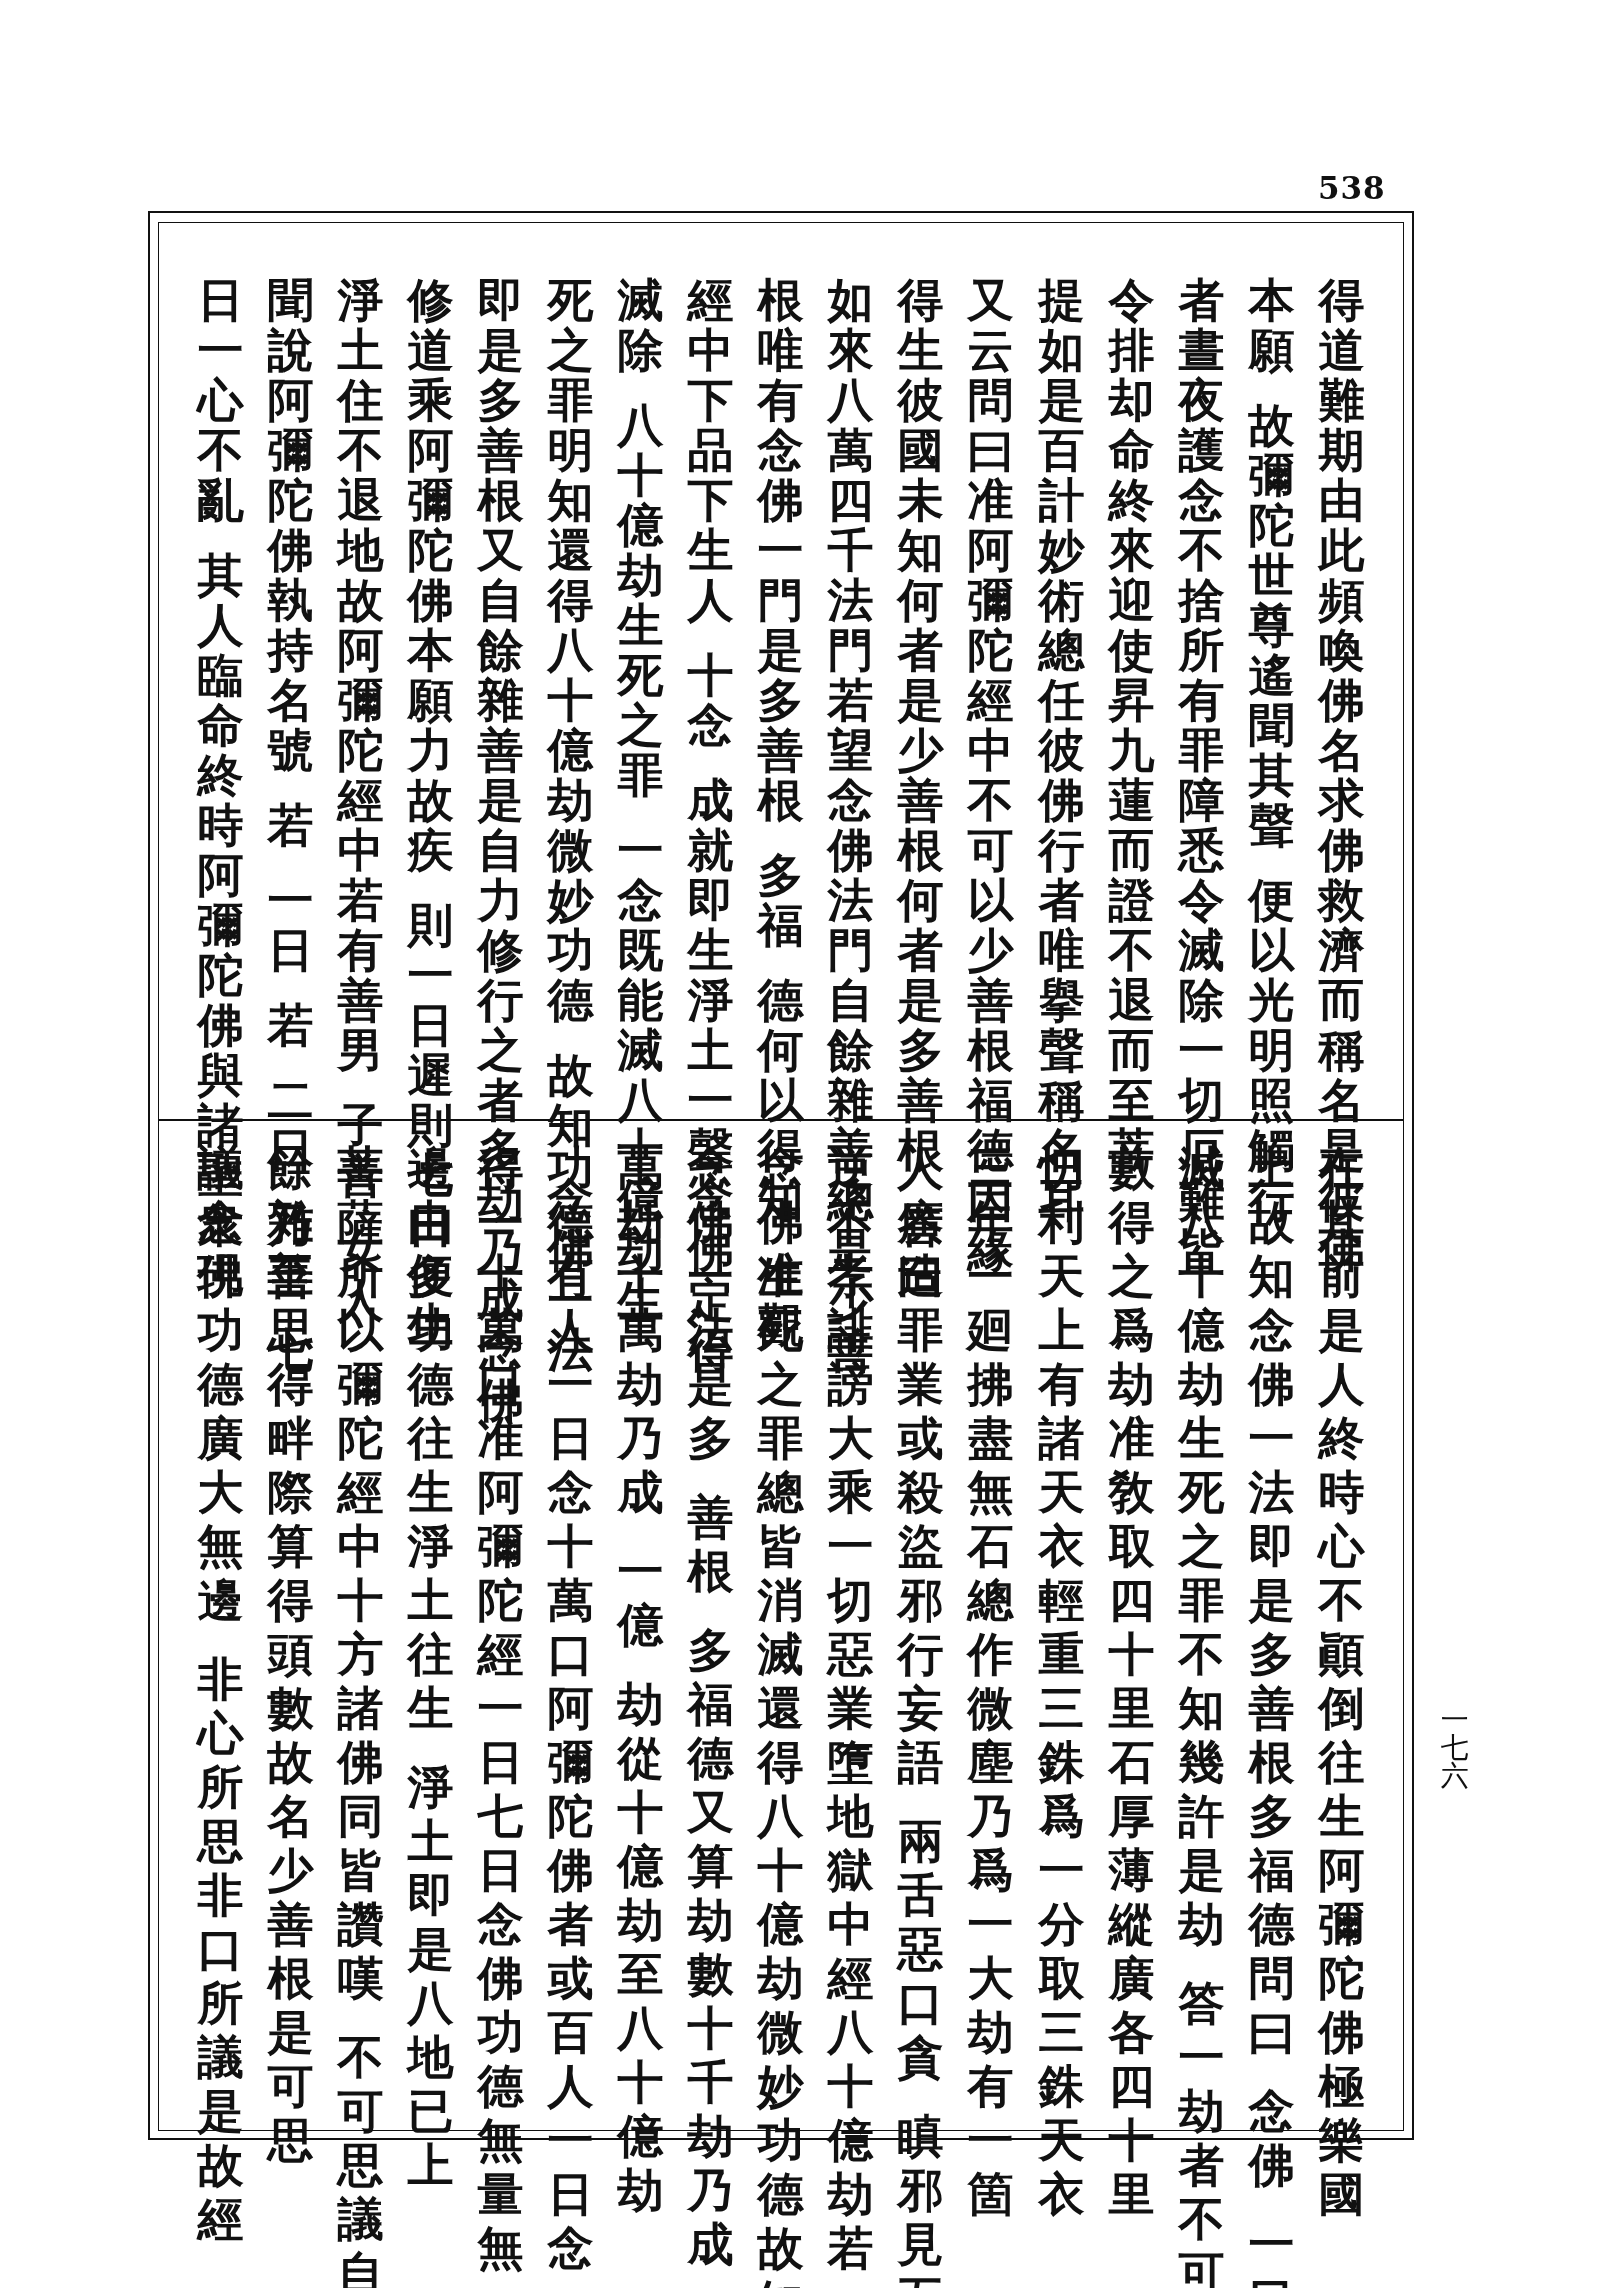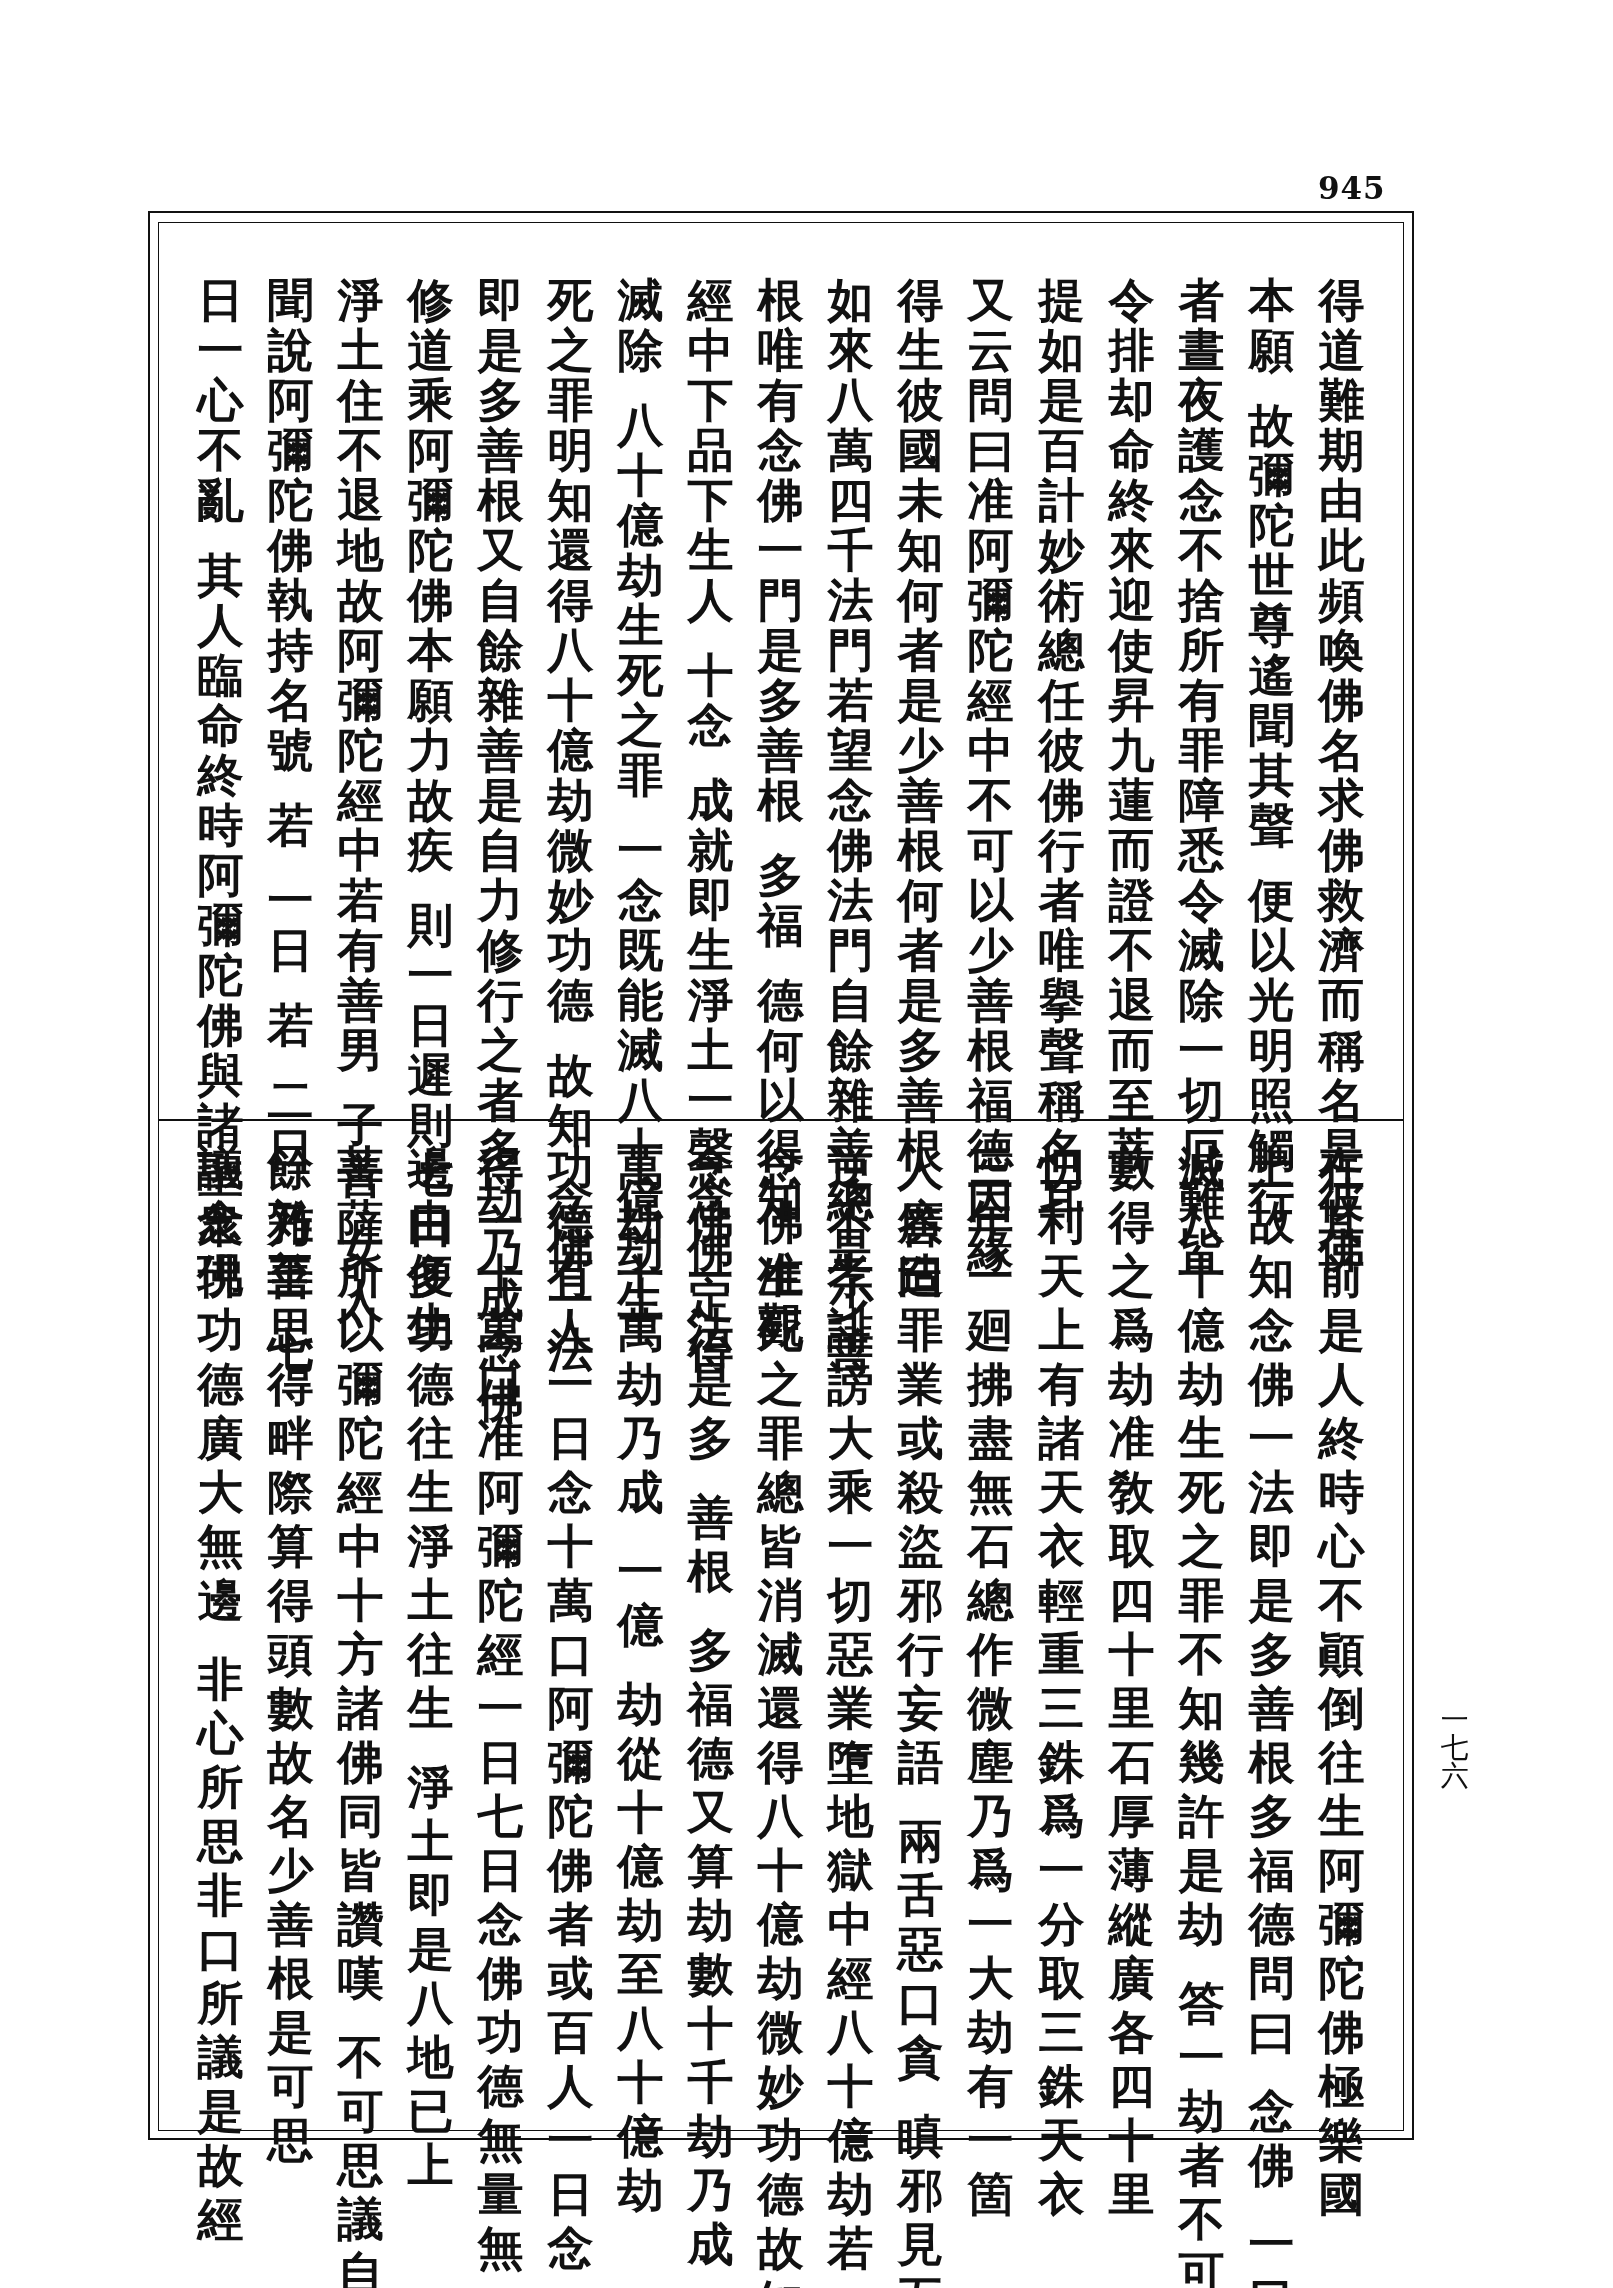--- a/index.html
+++ b/index.html
@@ -20,21 +20,21 @@
   .half.lower{top:1141px;height:978px;}
   .col{position:absolute;top:0;width:55px;display:flex;flex-direction:column;align-items:center;}
   .col .ch{display:block;font-size:46px;line-height:50px;height:50px;font-weight:bold;
            text-align:center;width:55px;}
   .half.lower .col .ch{line-height:54px;height:54px;}
   .col .sp{height:25px;}
 </style>
 </head>
 <body>
 
-<div class="page-num">945</div>
+<div class="page-num">538</div>
 <div class="side-num" id="sidenum">
     <span>一</span>
     <span>七</span>
     <span>六</span>
   </div>
 
 <div class="frame-outer"></div>
 <div class="frame-inner"></div>
 <div class="divider"></div>
 

